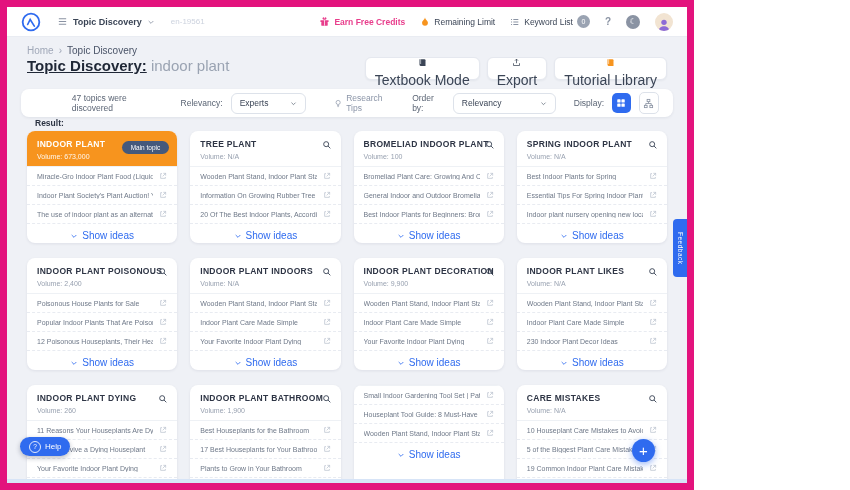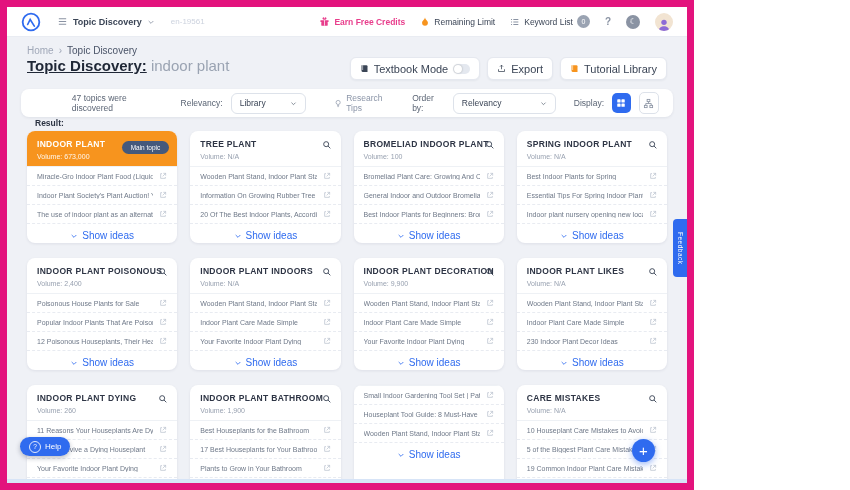--- a/index.html
+++ b/index.html
@@ -27,22 +27,22 @@
   .avatar{width:18px;height:18px;border-radius:50%;background:#f2e4d2;display:flex;
     align-items:flex-end;justify-content:center;overflow:hidden;cursor:pointer;}
   
   .breadcrumb{position:absolute;top:38px;left:20px;font-size:10px;color:#a0a8b8;display:flex;gap:5px;}
   .breadcrumb .crumb-current{color:#4a5468;}
   .page-title{position:absolute;top:50px;left:20px;font-size:15px;}
   .page-title b{color:#1f2736;text-decoration:underline;}
   .page-title .query{color:#9aa3b2;font-weight:normal;}
   .title-actions{position:absolute;top:50px;right:20px;display:flex;gap:7px;}
   .pill-btn{display:flex;align-items:center;gap:5px;height:21px;padding:0 9px;background:#fff;
-    border:1px solid #e5e8ef;border-radius:6px;font-size:11px;color:#3b4556;cursor:pointer;
-    box-shadow:0 1px 2px rgba(20,30,60,.05);}
+    border:1px solid #e5e8ef;border-radius:6px;font-size:14px;color:#3b4556;cursor:pointer;
+    box-shadow:0 1px 2px rgba(20,30,60,.05);flex-direction:column;}
   .toggle{width:17px;height:10px;border-radius:6px;background:#e4e8ef;position:relative;}
   .toggle::after{content:"";position:absolute;left:1px;top:1px;width:8px;height:8px;border-radius:50%;
     background:#fff;box-shadow:0 0 2px rgba(0,0,0,.3);}
   
   .filter-bar{position:absolute;top:82px;left:14px;right:14px;height:28px;background:#fff;
     border-radius:8px;box-shadow:0 1px 3px rgba(20,30,60,.07);display:flex;align-items:center;
     padding:0 14px;box-sizing:border-box;font-size:8.5px;gap:8px;}
   .result-label{font-weight:bold;color:#2b3342;margin-top:40px;}
   .result-text{color:#5a6474;}
   .flabel{color:#5a6474;margin-left:10px;}
@@ -200,21 +200,21 @@
       </span>
       <span>Tutorial Library</span>
     </div>
   </div>
 
   <div class="filter-bar">
     <span class="result-label">Result:</span>
     <span class="result-text">47 topics were discovered</span>
     <span class="flabel">Relevancy:</span>
     <span class="select" style="width:62px">
-      <span>Library</span>
+      <span>Experts</span>
       <svg width="7" height="7" viewBox="0 0 24 24">
           <path d="M5 9l7 7 7-7" fill="none" stroke="#5a6474" stroke-width="2.5"></path>
         </svg>
     </span>
     <span class="research-tips">
       <svg width="9" height="9" viewBox="0 0 24 24" fill="none" stroke="#8b95a8" stroke-width="2">
           <circle cx="12" cy="9" r="6"></circle>
           <path d="M9 18h6M10 21h4"></path>
         </svg>
       <span>Research Tips</span>

